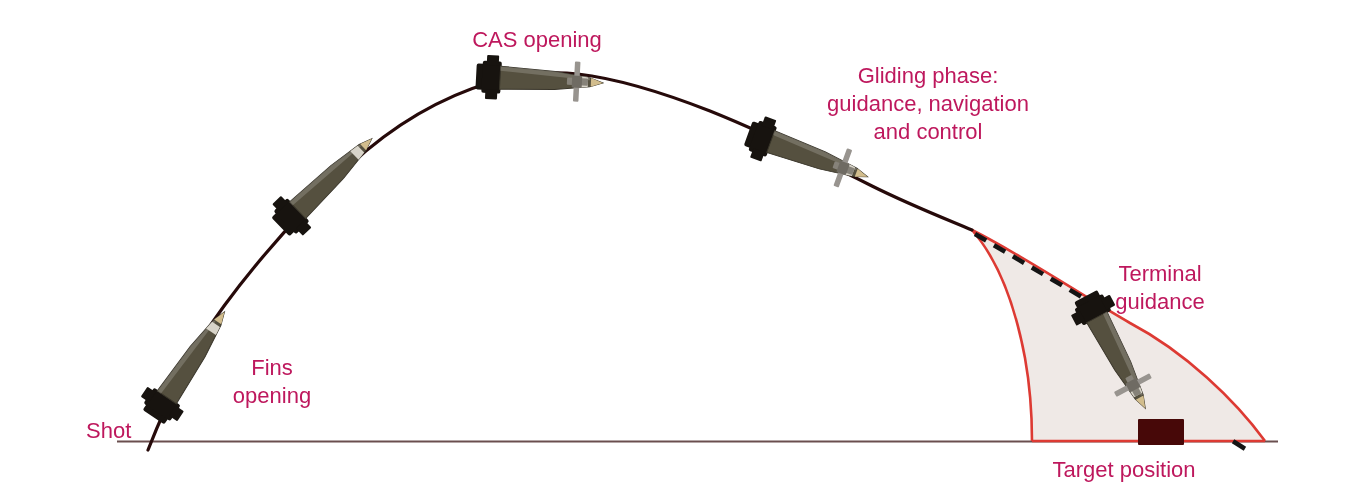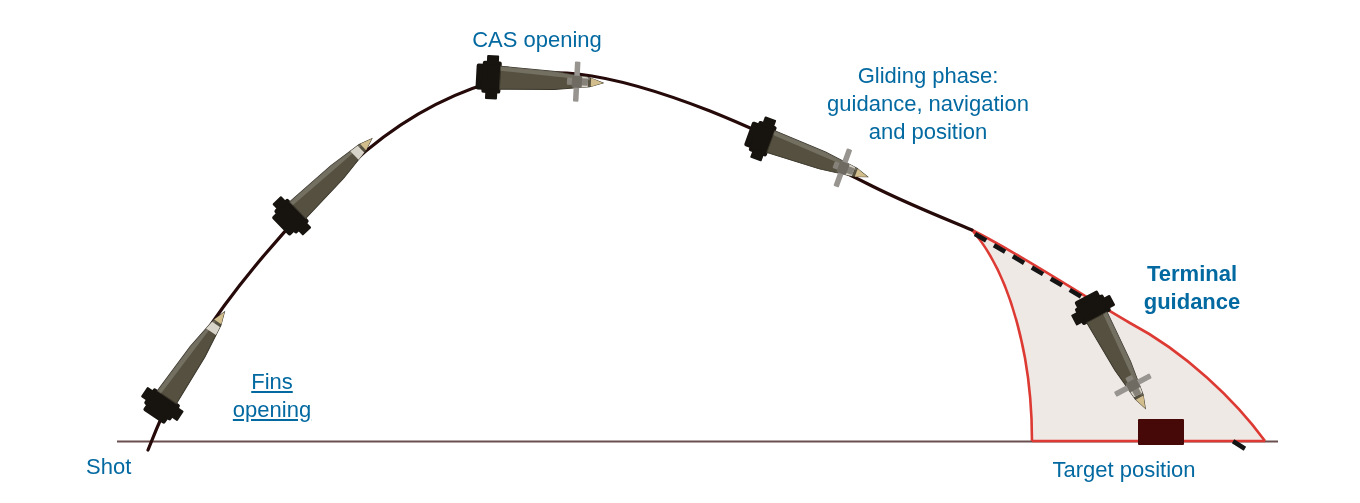--- a/index.html
+++ b/index.html
@@ -8,27 +8,27 @@
     width:1360px;height:503px;
     background:#ffffff;
     overflow:hidden;
     font-family:"Liberation Sans",sans-serif;
   }
   .stage svg{position:absolute;left:0;top:0;}
   .label{
     position:absolute;
     font-size:22px;
     line-height:1.27;
-    color:#0369a1;
+    color:#be185d;
     white-space:pre-line;
     text-align:center;
     transform:translateX(-50%);
     z-index:5;
   }
-  .label.left{transform:none;text-align:center;margin-top:36px;}
+  .label.left{transform:none;text-align:center;}
 </style>
 </head>
 <body>
 
 <div class="stage">
 
   <svg width="1360" height="503" viewBox="0 0 1360 503">
     <defs>
       <g id="proj-core">
 
@@ -85,29 +85,29 @@
         <use href="#proj-canard"></use>
     </g>
     <g transform="translate(1118,357) rotate(62)">
       <use href="#proj-core"></use>
         <use href="#proj-canard"></use>
     </g>
   </svg>
 
   <div class="label left" style="left:86px;top:417px;">Shot</div>
 
-  <div class="label" style="left:272px;top:368px;text-decoration:underline;">Fins
+  <div class="label" style="left:272px;top:354px;">Fins
 opening</div>
 
 
 
   <div class="label" style="left:537px;top:26px;">CAS opening</div>
 
   <div class="label" style="left:928px;top:62px;">Gliding phase:
 guidance, navigation
-and position</div>
+and control</div>
 
-  <div class="label" style="left:1192px;top:260px;font-weight:bold;">Terminal
+  <div class="label" style="left:1160px;top:260px;">Terminal
 guidance</div>
 
   <div class="label" style="left:1124px;top:456px;text-align:center;">Target position</div>
 
 </div>
 
 </body></html>

